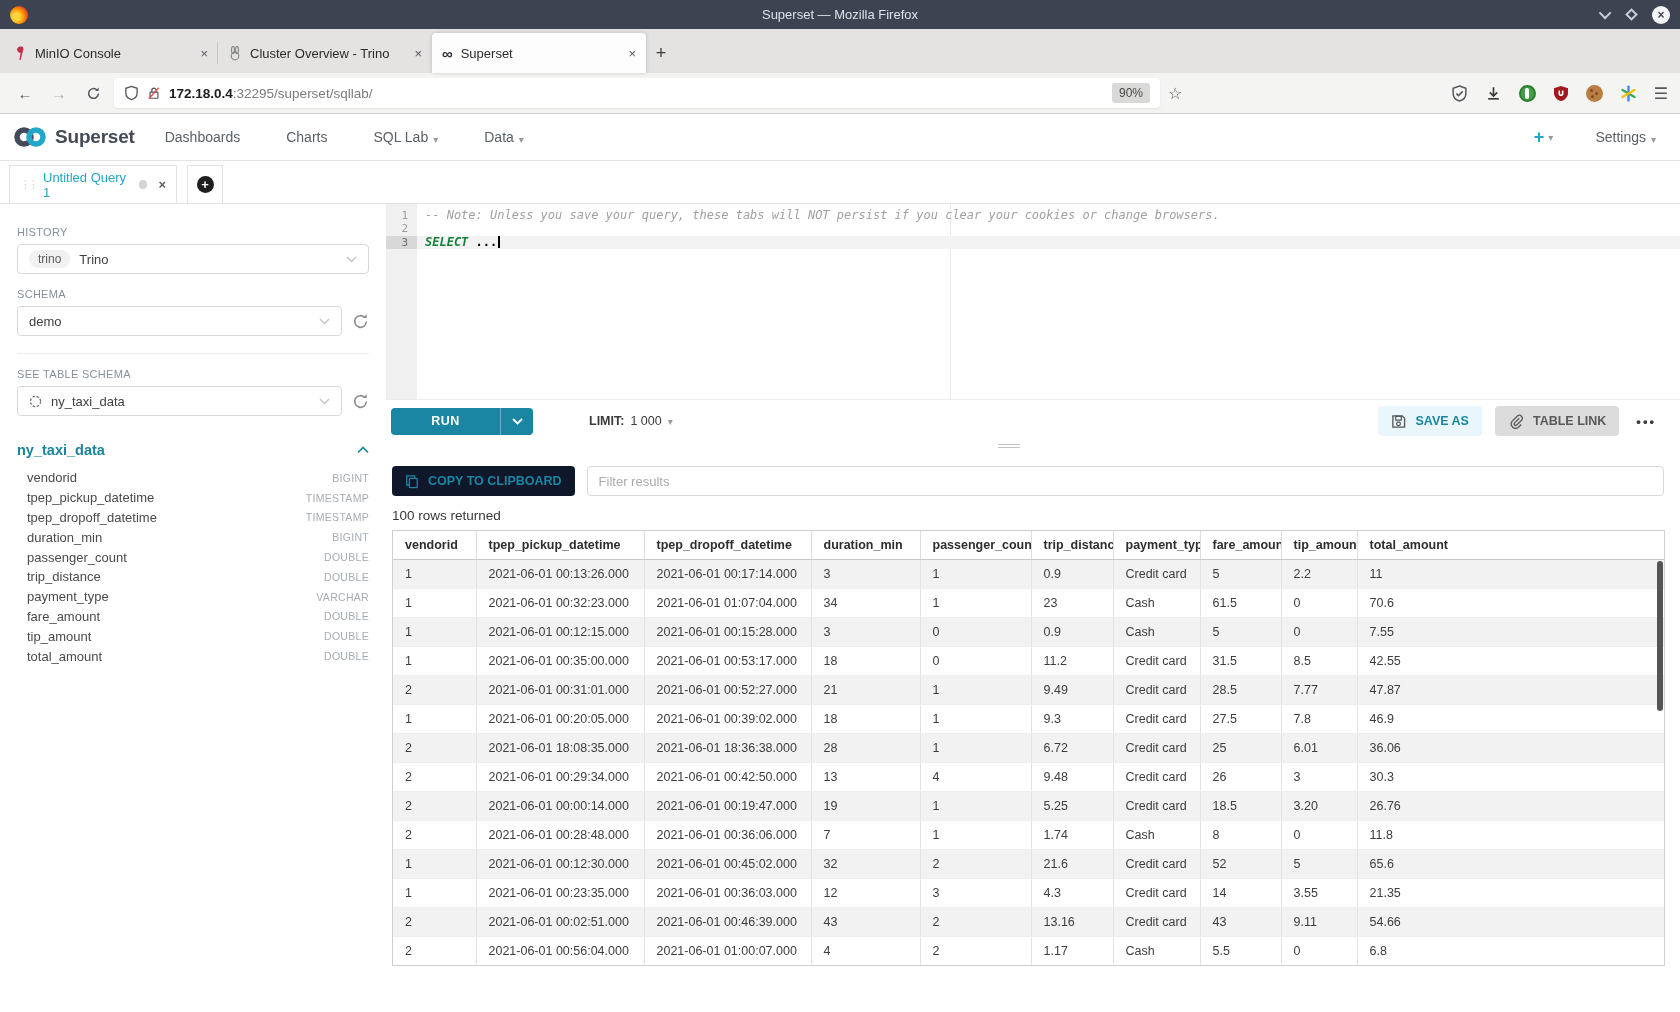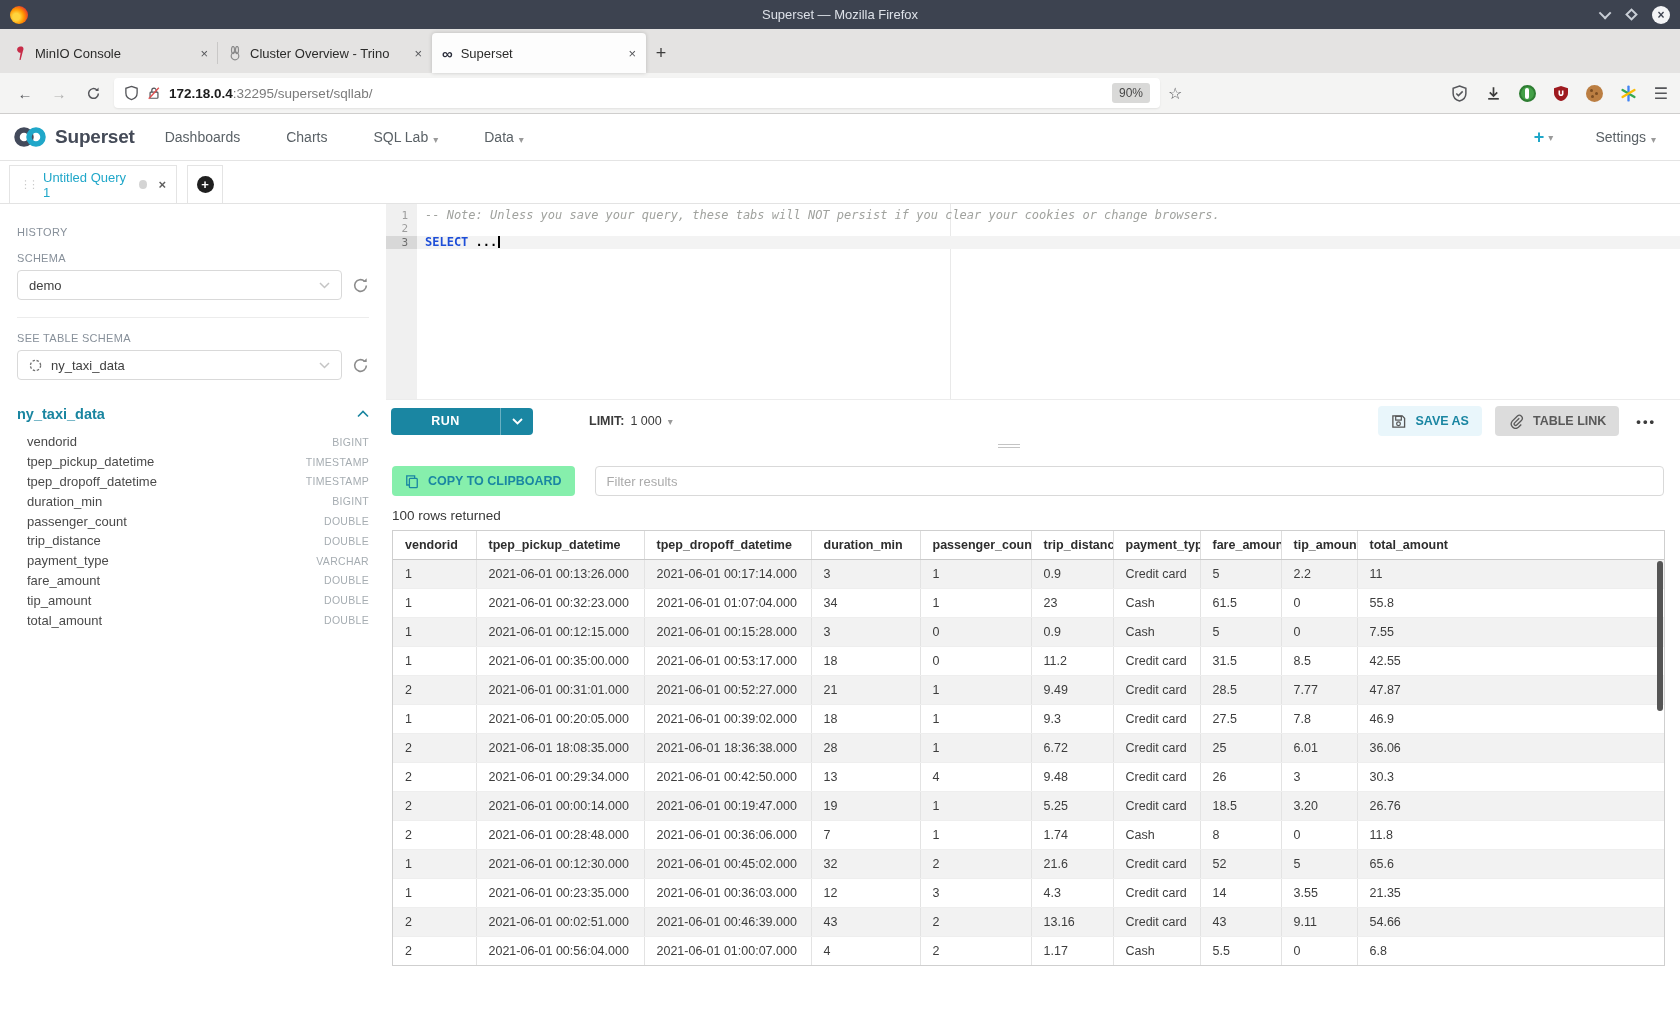--- a/index.html
+++ b/index.html
@@ -86,21 +86,21 @@
   .editor { height:195px; position:relative; background:#fff; font-family:"DejaVu Sans Mono", monospace; }
   .gutterbg { position:absolute; left:0; top:0; bottom:0; width:31px; background:#f0f0f0; }
   .printmargin { position:absolute; left:564px; top:0; bottom:0; width:1px; background:#e9e9e9; }
   .codelines { position:absolute; left:0; right:0; top:5px; }
   .codeline { display:flex; height:13.4px; font-size:12px; line-height:13.4px; position:relative; }
   .codeline .ln { width:31px; flex-shrink:0; background:#f0f0f0; color:#9d9d9d; font-size:11px; text-align:right; padding-right:9px; }
   .codeline .ltext { padding-left:8px; white-space:pre; }
   .codeline.active { background:#f3f3f3; }
   .codeline.active .ln { background:#d8d8d8; color:#6e6e6e; }
   .comment { color:#a0a29e; font-style:italic; }
-  .kw { font-weight:bold; color:#1d4ed8; }
+  .kw { font-weight:bold; color:#15803d;font-style:italic; }
   .plain { color:#000; font-weight:bold; }
   .cursor { display:inline-block; width:2px; height:12px; background:#000; vertical-align:middle; margin-left:1px; }
 
   
   .toolbar { height:43px; border-top:1px solid #ececec; display:flex; align-items:center; padding:0 24px 0 5px;gap:44px; }
   .runbtn { display:flex; height:27px; border-radius:4px; overflow:hidden; }
   .run-main { width:109px; background:#1a86a2; color:#fff; font-size:12.5px; font-weight:bold; letter-spacing:.4px; display:flex; align-items:center; justify-content:center; }
   .run-caret { width:33px; background:#1a86a2; border-left:1px solid rgba(255,255,255,.35); display:flex; align-items:center; justify-content:center; }
   .limit { margin-left:12px; display:flex; align-items:center; gap:6px; font-size:12.5px; color:#3b3b3b; }
   .limit-label { font-weight:bold; }
@@ -115,22 +115,22 @@
   .grip i { display:block; border-top:1px solid #c4c4c4; margin-bottom:2px; }
 
   
   .stabs { height:46px; border-bottom:1px solid #e0e0e0; display:flex; align-items:flex-end; gap:26px; padding-left:6px; }
   .stab { font-size:12.5px; font-weight:bold; color:#434a63; letter-spacing:.3px; padding:0 2px 14px; margin-bottom:-1px; border-bottom:2px solid transparent; }
   .stab.active { border-bottom-color:#3f4b79; }
 
   
   .south { flex:1; padding:16px 0 0 6px; }
   .controls { display:flex; width:1272px; }
-  .btn-copyclip { height:30px; padding:0 13px; background:#86efac; border-radius:4px; display:flex; align-items:center; gap:9px; font-size:12.5px; font-weight:bold; color:#1a86a2; flex-shrink:0; }
-  .filter-input { margin-left:20px; flex:1; height:30px; border:1px solid #d9d9d9; border-radius:4px; padding:0 11px; font-size:13px; color:#333; font-family:"Liberation Sans", sans-serif; }
+  .btn-copyclip { height:30px; padding:0 13px; background:#0f172a; border-radius:4px; display:flex; align-items:center; gap:9px; font-size:12.5px; font-weight:bold; color:#1a86a2; flex-shrink:0; }
+  .filter-input { margin-left:12px; flex:1; height:30px; border:1px solid #d9d9d9; border-radius:4px; padding:0 11px; font-size:13px; color:#333; font-family:"Liberation Sans", sans-serif; }
   .filter-input::placeholder { color:#ababab; }
   .rowcount { margin-top:12px; font-size:13.5px; color:#383838; }
   .tablewrap { margin-top:7px; width:1273px; height:436px; border:1px solid #cfcfcf; overflow:hidden; position:relative; background:#fff; }
   table.results { width:100%; border-collapse:collapse; table-layout:fixed; }
   table.results th { height:28px; text-align:left; padding:0 12px; font-size:12.5px; font-weight:bold; color:#2e2e2e; background:#fff; border-bottom:1px solid #c9c9c9; border-right:1px solid #dedede; overflow:hidden; white-space:nowrap; }
   table.results td { height:29px; padding:0 12px; font-size:12.5px; color:#3d3d3d; border-right:1px solid #e3e3e3; border-bottom:1px solid #eeeeee; overflow:hidden; white-space:nowrap; }
   table.results th:last-child, table.results td:last-child { border-right:none; }
   table.results tbody tr:nth-child(odd) { background:#f2f2f2; }
   .vscroll { position:absolute; right:1px; top:30px; width:6px; height:150px; background:#555; border-radius:3px; }
 
@@ -271,20 +271,31 @@
     </div>
     <div class="qtab-add">
       <span class="add-circle">+</span>
     </div>
   </div>
 
   <div class="main">
 
     <div class="sidebar">
       <div class="side-label">HISTORY</div>
+      <div class="side-row">
+        <div class="sselect">
+          <span class="badge">trino</span>
+          <span class="sel-val">Trino</span>
+          <span class="sel-chev">
+              <svg width="11" height="7" viewBox="0 0 11 7">
+                <path d="M1 1l4.5 4.5L10 1" fill="none" stroke="#c4c4c4" stroke-width="1.5"></path>
+              </svg>
+            </span>
+        </div>
+      </div>
 
       <div class="side-label">SCHEMA</div>
       <div class="side-row">
         <div class="sselect">
           <span class="sel-val">demo</span>
           <span class="sel-chev">
               <svg width="11" height="7" viewBox="0 0 11 7">
                 <path d="M1 1l4.5 4.5L10 1" fill="none" stroke="#c4c4c4" stroke-width="1.5"></path>
               </svg>
             </span>
@@ -491,21 +502,21 @@
                 <tr>
                   <td>1</td>
                   <td>2021-06-01 00:32:23.000</td>
                   <td>2021-06-01 01:07:04.000</td>
                   <td>34</td>
                   <td>1</td>
                   <td>23</td>
                   <td>Cash</td>
                   <td>61.5</td>
                   <td>0</td>
-                  <td>55.8</td>
+                  <td>70.6</td>
                 </tr>
                 <tr>
                   <td>1</td>
                   <td>2021-06-01 00:12:15.000</td>
                   <td>2021-06-01 00:15:28.000</td>
                   <td>3</td>
                   <td>0</td>
                   <td>0.9</td>
                   <td>Cash</td>
                   <td>5</td>

